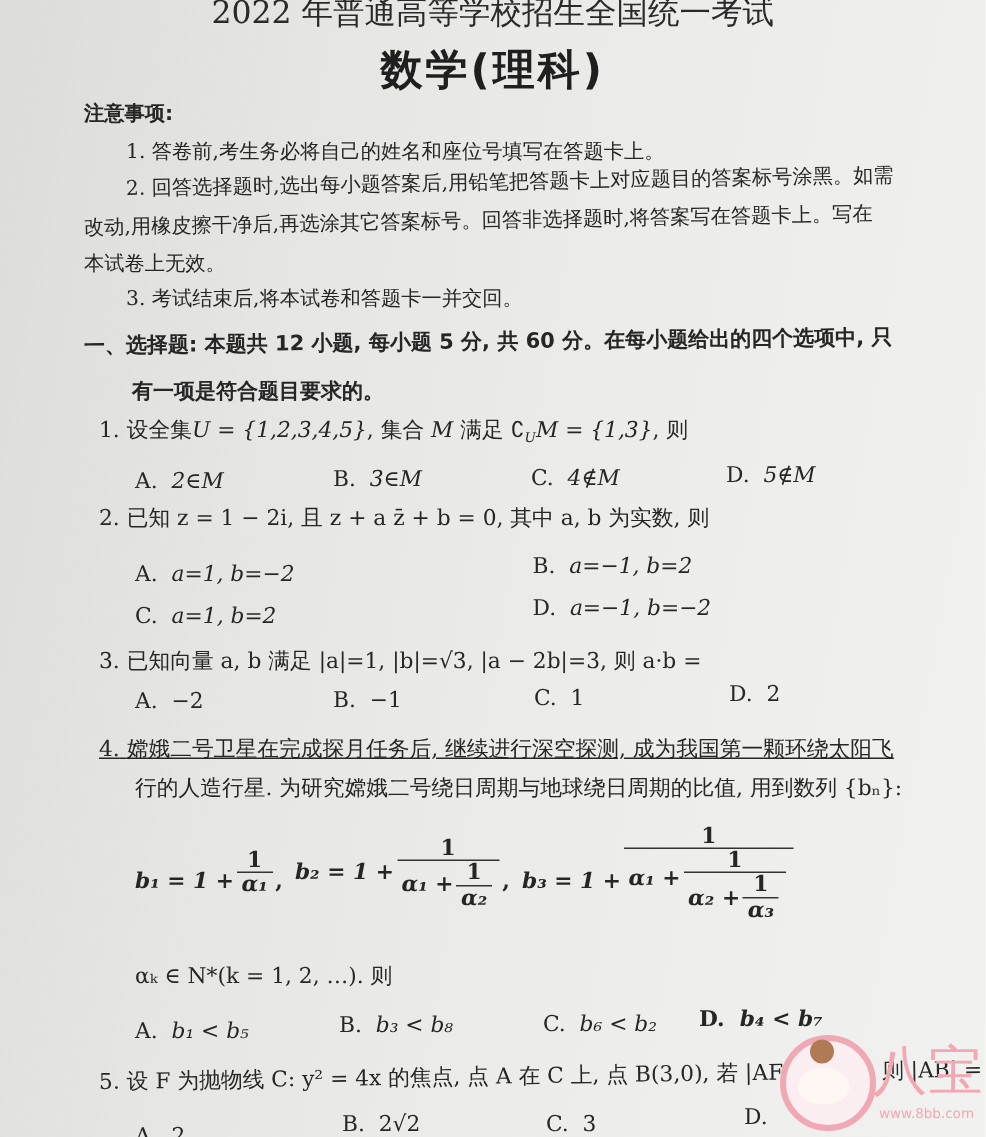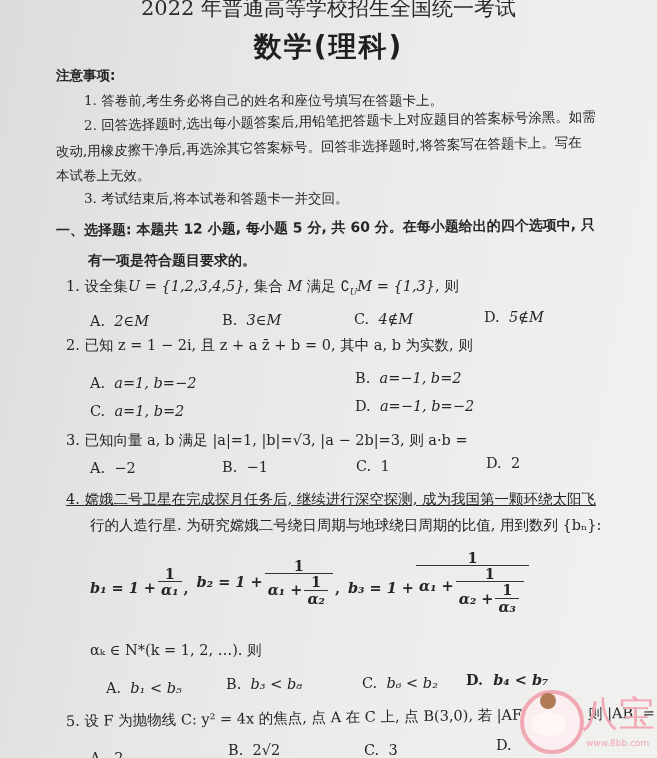--- a/index.html
+++ b/index.html
@@ -110,21 +110,21 @@
               <span class="num">1</span>
               <span class="den"><i class="m">α₃</i></span>
             </span>
         </span>
       </span>
     </span>
   </span>
 </div>
 
 <div class="abs q" style="left:90px;top:641px;">αₖ ∈ N*(k = 1, 2, …). 则</div>
-<div class="abs opt" style="left:90px;top:680px;margin-left:16px;"><span>A.</span>&nbsp;&nbsp;<i class="m">b₁ &lt; b₅</i></div>
+<div class="abs opt" style="left:90px;top:680px;"><span>A.</span>&nbsp;&nbsp;<i class="m">b₁ &lt; b₅</i></div>
 <div class="abs opt" style="left:226px;top:676px;"><span>B.</span>&nbsp;&nbsp;<i class="m">b₃ &lt; b₈</i></div>
 <div class="abs opt" style="left:362px;top:675px;"><span>C.</span>&nbsp;&nbsp;<i class="m">b₆ &lt; b₂</i></div>
 <div class="abs opt" style="left:466px;top:671px;font-weight:bold;"><span>D.</span>&nbsp;&nbsp;<i class="m">b₄ &lt; b₇</i></div>
 
 <div class="abs q" style="left:66px;top:712px;transform:rotate(-0.8deg);transform-origin:left;">
   <span>5.</span> <span>设 F 为抛物线 C: y² = 4x 的焦点, 点 A 在 C 上, 点 B(3,0), 若 |AF| = |BF|, 则 |AB| =</span>
 </div>
 <div class="abs opt" style="left:90px;top:750px;"><span>A.</span>&nbsp;&nbsp;<span>2</span></div>
 <div class="abs opt" style="left:228px;top:742px;"><span>B.</span>&nbsp;&nbsp;<span>2√2</span></div>
 <div class="abs opt" style="left:364px;top:742px;"><span>C.</span>&nbsp;&nbsp;<span>3</span></div>

